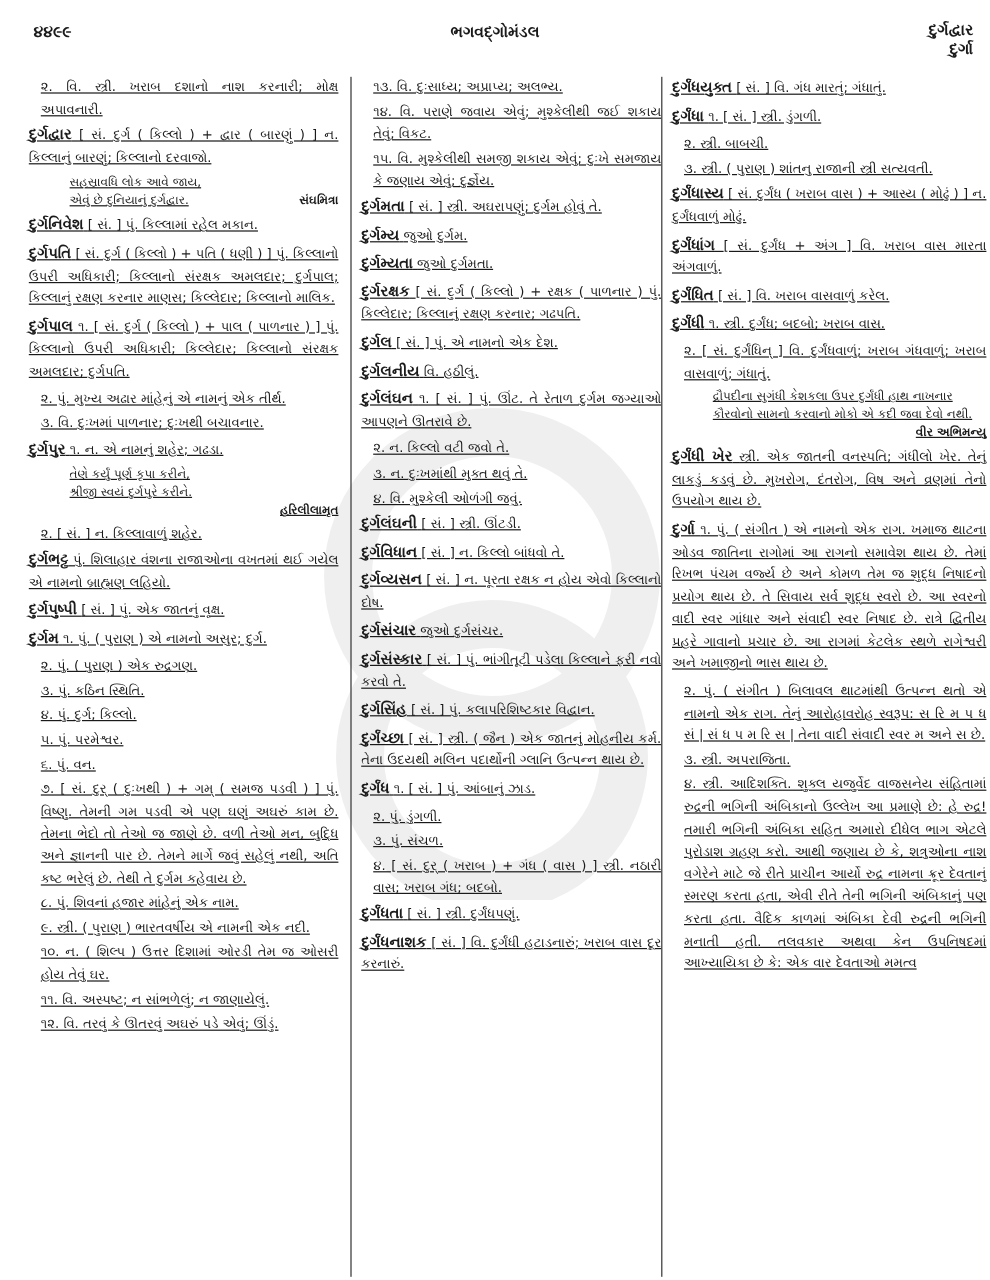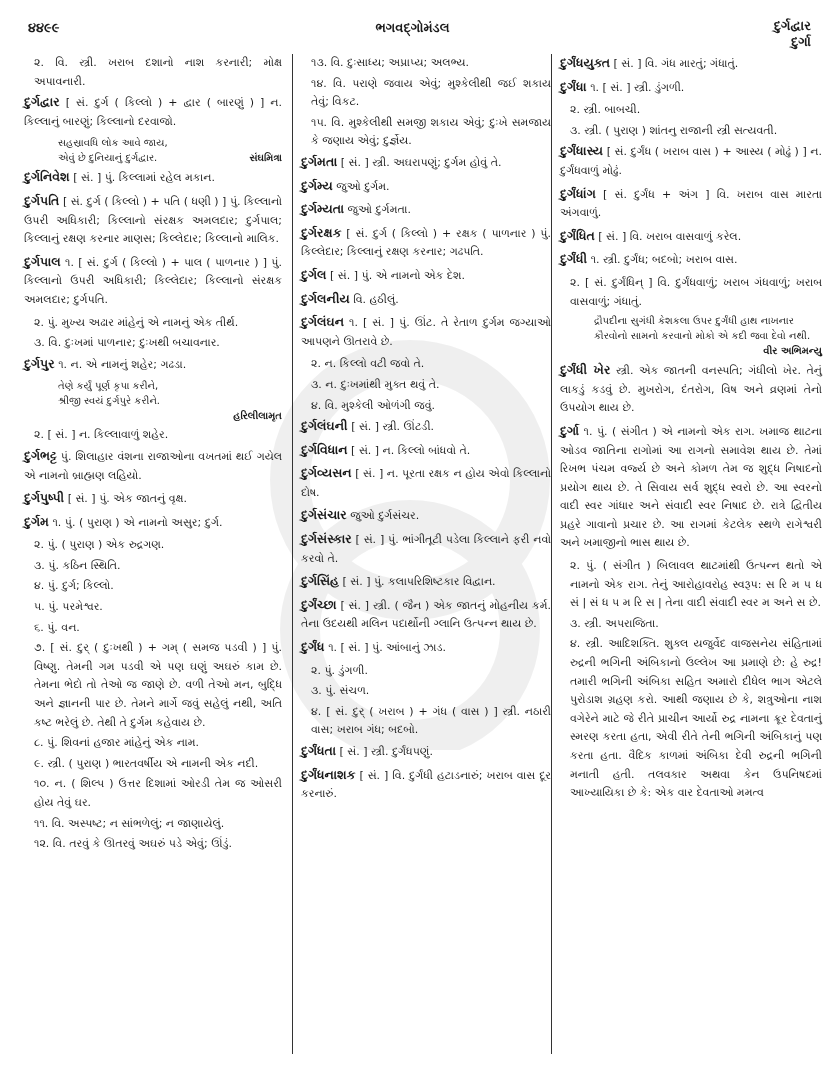--- a/index.html
+++ b/index.html
@@ -22,21 +22,21 @@
       font-size: 13px; font-weight: bold;
     }
     .guide-words {
       position: absolute; right: 14px; top: 6px; text-align: right;
       font-size: 13px; font-weight: bold; line-height: 16px;
     }
     .columns {
       position: absolute; top: 52px; left: 24px; width: 795px; height: 1000px;
     }
     .col {
-      position: absolute; top: 2px; height: 1000px; font-size: 11px; line-height: 18.6px;
+      position: absolute; top: 12px; height: 1000px; font-size: 11px; line-height: 18.6px; text-decoration: underline;
     }
     .col.c1 { left: 0; width: 258px; }
     .col.c2 { left: 268px; width: 250px; border-left: 1.5px solid #333; padding-left: 8px; }
     .col.c3 { left: 527px; width: 262px; border-left: 1.5px solid #333; padding-left: 8px; }
     .entry { margin: 0 0 4px 0; text-align: justify; }
     .entry .head { font-weight: bold; font-size: 12.5px; }
     .entry .body { }
     .sense { margin: 0 0 2px 10px; text-align: justify; }
     .quote {
       margin: 1px 0 3px 34px; font-size: 10px; line-height: 15px;

